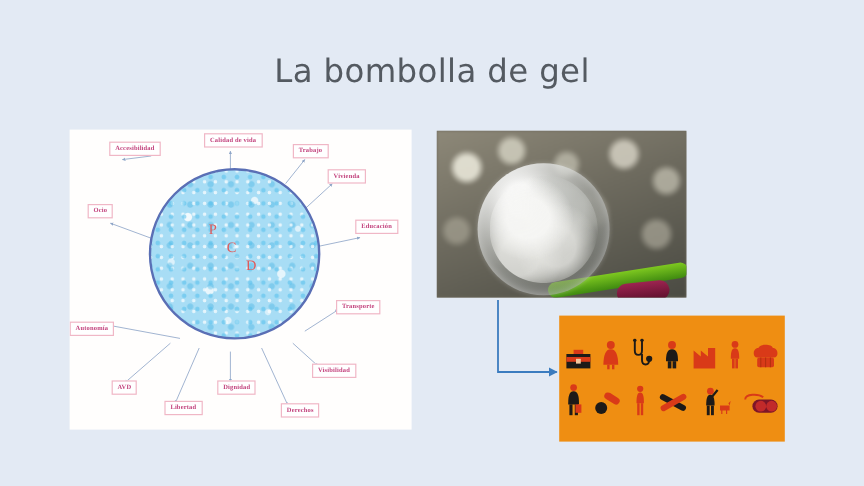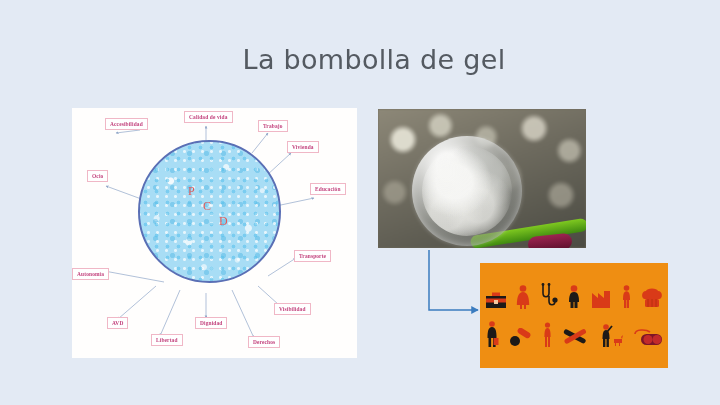--- a/index.html
+++ b/index.html
@@ -2,21 +2,21 @@
 <html><head>
 <meta charset="utf-8">
 <style>
   html,body{margin:0;padding:0;}
   body{
     width:720px;height:405px;overflow:hidden;
     background:#e3eaf4;
     font-family:"Liberation Sans",sans-serif;
     position:relative;
   }
-  #slide{position:absolute;inset:0;margin-left:14px;}
+  #slide{position:absolute;inset:0;}
 
   
   .title{
     position:absolute;left:0;top:44px;width:720px;
     text-align:center;
     font-size:27px;
     font-weight:400;
     letter-spacing:.3px;
     color:#545a61;
     font-family:"DejaVu Sans",sans-serif;

